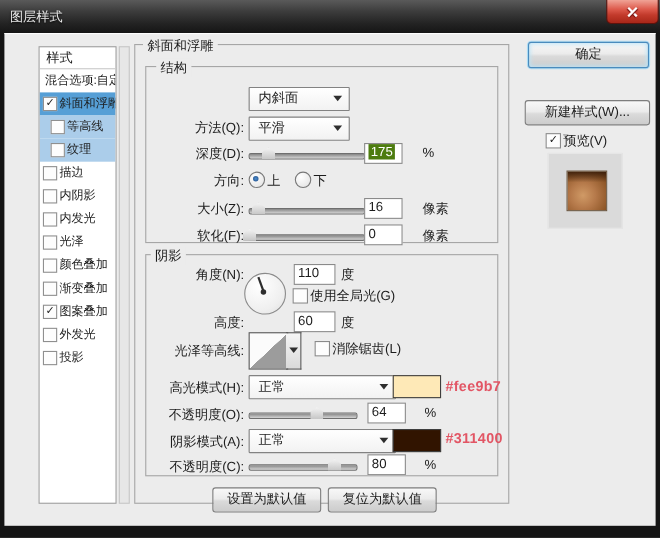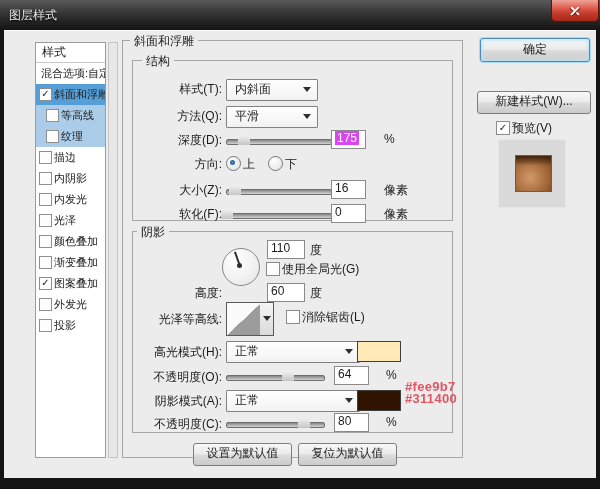--- a/index.html
+++ b/index.html
@@ -157,36 +157,35 @@
     </div>
   </div>
   <div class="sp-scroll"></div>
 
   <div class="gb" style="left:122px;top:40px;width:339px;height:416px"></div>
   <div class="gb-legend" style="left:130px;top:33px">斜面和浮雕</div>
 
   <div class="gb" style="left:132px;top:60px;width:319px;height:159px"></div>
   <div class="gb-legend" style="left:142px;top:53px">结构</div>
 
-  <div class="lbl" style="left:138px;top:81px">样式(T):</div>
   <div class="dd" style="left:226px;top:79px;width:82px">
     <span>内斜面</span>
     <span class="dd-arrow"></span>
   </div>
 
   <div class="lbl" style="left:138px;top:108px">方法(Q):</div>
   <div class="dd" style="left:226px;top:106px;width:82px">
     <span>平滑</span>
     <span class="dd-arrow"></span>
   </div>
 
   <div class="lbl" style="left:138px;top:132px">深度(D):</div>
   <div class="track" style="left:226px;top:139px;width:104px"></div>
   <div class="thumb" style="left:238px;top:134px"></div>
-  <div class="inp" style="left:331px;top:130px;width:30px"><span class="selval" style="background: #d946ef;">175</span></div>
+  <div class="inp" style="left:331px;top:130px;width:30px"><span class="selval" style="background: #4d7c0f;">175</span></div>
   <div class="unit" style="left:384px;top:132px">%</div>
 
   <div class="lbl" style="left:138px;top:156px">方向:</div>
   <div class="radio" style="left:226px;top:156px">
     <span class="radio-dot"></span>
   </div>
   <div class="unit" style="left:243px;top:156px">上</div>
   <div class="radio" style="left:268px;top:156px"></div>
   <div class="unit" style="left:285px;top:156px">下</div>
 
@@ -198,20 +197,21 @@
 
   <div class="lbl" style="left:138px;top:206px">软化(F):</div>
   <div class="track" style="left:226px;top:213px;width:104px"></div>
   <div class="thumb" style="left:221px;top:208px"></div>
   <div class="inp" style="left:331px;top:204px;width:30px"><span>0</span></div>
   <div class="unit" style="left:384px;top:206px">像素</div>
 
   <div class="gb" style="left:132px;top:231px;width:319px;height:200px"></div>
   <div class="gb-legend" style="left:137px;top:224px">阴影</div>
 
+  <div class="lbl" style="left:138px;top:242px">角度(N):</div>
   <div class="dial"></div>
   <div class="dial-line"></div>
   <div class="dial-dot"></div>
   <div class="inp" style="left:267px;top:240px;width:33px"><span>110</span></div>
   <div class="unit" style="left:310px;top:242px">度</div>
 
   <div class="cb" style="left:266px;top:262px"></div>
   <div class="cb-label" style="left:282px;top:261px">使用全局光(G)</div>
 
   <div class="lbl" style="left:138px;top:285px">高度:</div>
@@ -225,21 +225,21 @@
   </div>
   <div class="cb" style="left:286px;top:310px"></div>
   <div class="cb-label" style="left:302px;top:309px">消除锯齿(L)</div>
 
   <div class="lbl-wide" style="left:118px;top:344px">高光模式(H):</div>
   <div class="dd" style="left:226px;top:341px;width:124px">
     <span>正常</span>
     <span class="dd-arrow"></span>
   </div>
   <div class="swatch" style="left: 357px; top: 341px; background: rgb(254, 233, 183);"></div>
-  <div class="annot" style="left: 405px; top: 343px; color: rgb(226, 85, 100); margin-top: 36px;">#fee9b7</div>
+  <div class="annot" style="left: 405px; top: 343px; color: rgb(226, 85, 100);">#fee9b7</div>
 
   <div class="lbl-wide" style="left:118px;top:369px">不透明度(O):</div>
   <div class="track" style="left:226px;top:375px;width:97px"></div>
   <div class="thumb" style="left:282px;top:370px"></div>
   <div class="inp" style="left:334px;top:366px;width:30px"><span>64</span></div>
   <div class="unit" style="left:386px;top:368px">%</div>
 
   <div class="lbl-wide" style="left:118px;top:393px">阴影模式(A):</div>
   <div class="dd" style="left:226px;top:390px;width:124px">
     <span>正常</span>

